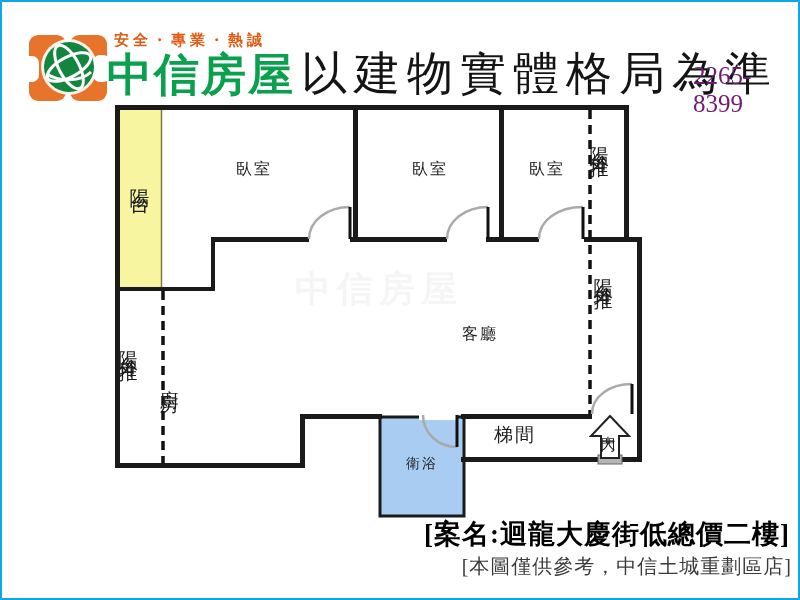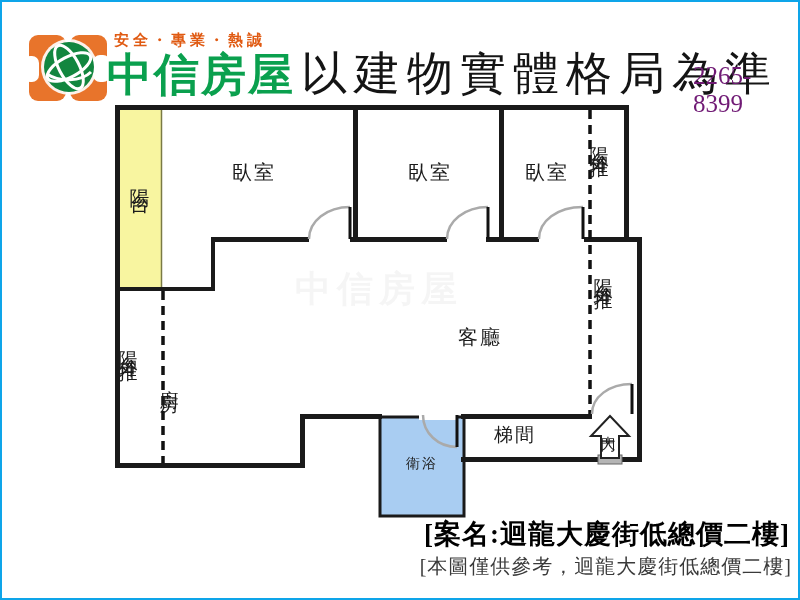--- a/index.html
+++ b/index.html
@@ -1,19 +1,19 @@
 <!DOCTYPE html>
 <html><head>
 <meta charset="utf-8">
 <style>
   html,body{margin:0;padding:0;background:#fff;}
   .page{position:relative;width:800px;height:600px;background:#fff;border:2px solid #0ea5e9;
         box-sizing:border-box;overflow:hidden;font-family:"Liberation Serif",serif;}
   .abs{position:absolute;}
-  .lbl{position:absolute;color:#1c1c1c;font-size:20px;letter-spacing:2px;text-align:center;
+  .lbl{position:absolute;color:#1c1c1c;font-size:16px;letter-spacing:2px;text-align:center;
        font-family:"Liberation Serif",serif;white-space:nowrap;}
   .vlbl{position:absolute;color:#1c1c1c;font-size:19px;writing-mode:vertical-rl;
         text-orientation:upright;letter-spacing:4px;line-height:1;
         font-family:"Liberation Serif",serif;}
   .slogan{position:absolute;left:112px;top:29px;font-size:15px;font-weight:bold;
           color:#e05a12;letter-spacing:4px;font-family:"Liberation Sans",sans-serif;}
   .brand{position:absolute;left:105px;top:43px;font-size:45px;font-weight:900;
          color:#0aa04e;letter-spacing:2px;font-family:"Liberation Sans",sans-serif;}
   .store{position:absolute;left:299px;top:41px;font-size:46px;color:#141414;
          letter-spacing:7px;font-family:"Liberation Serif",serif;white-space:nowrap;}
@@ -114,15 +114,15 @@
   <div class="lbl" style="left:443px;top:322px;width:70px;">客廳</div>
   <div class="vlbl" style="left:158px;top:372px;">廚房</div>
   <div class="lbl" style="left:385px;top:453px;width:70px;font-size:14px;">衛浴</div>
   <div class="lbl" style="left:483px;top:420px;width:60px;font-size:19px;">梯間</div>
   <div class="vlbl" style="left:598px;top:422px;font-size:15px;letter-spacing:2px;">大門</div>
   <div class="vlbl" style="left:117px;top:334px;">陽台外推</div>
   <div class="vlbl" style="left:588px;top:130px;">陽台外推</div>
   <div class="vlbl" style="left:592px;top:262px;">陽台外推</div>
 
   <div class="caption1">[案名:迴龍大慶街低總價二樓]</div>
-  <div class="caption2">[本圖僅供參考，迴龍大慶街低總價二樓]</div>
+  <div class="caption2">[本圖僅供參考，中信土城重劃區店]</div>
 
 </div>
 
 </body></html>

